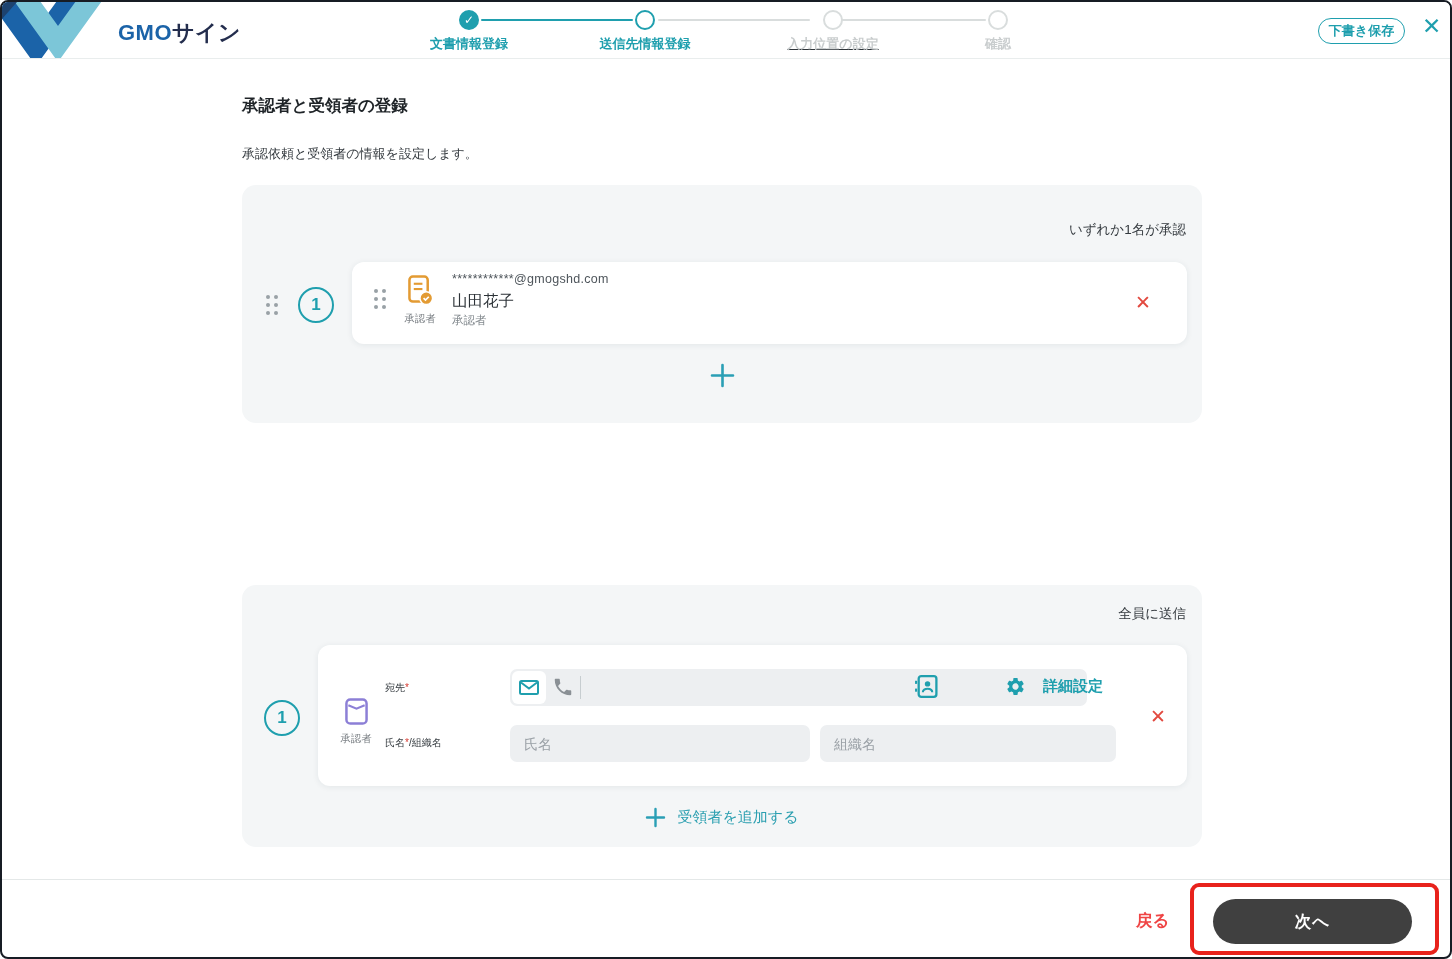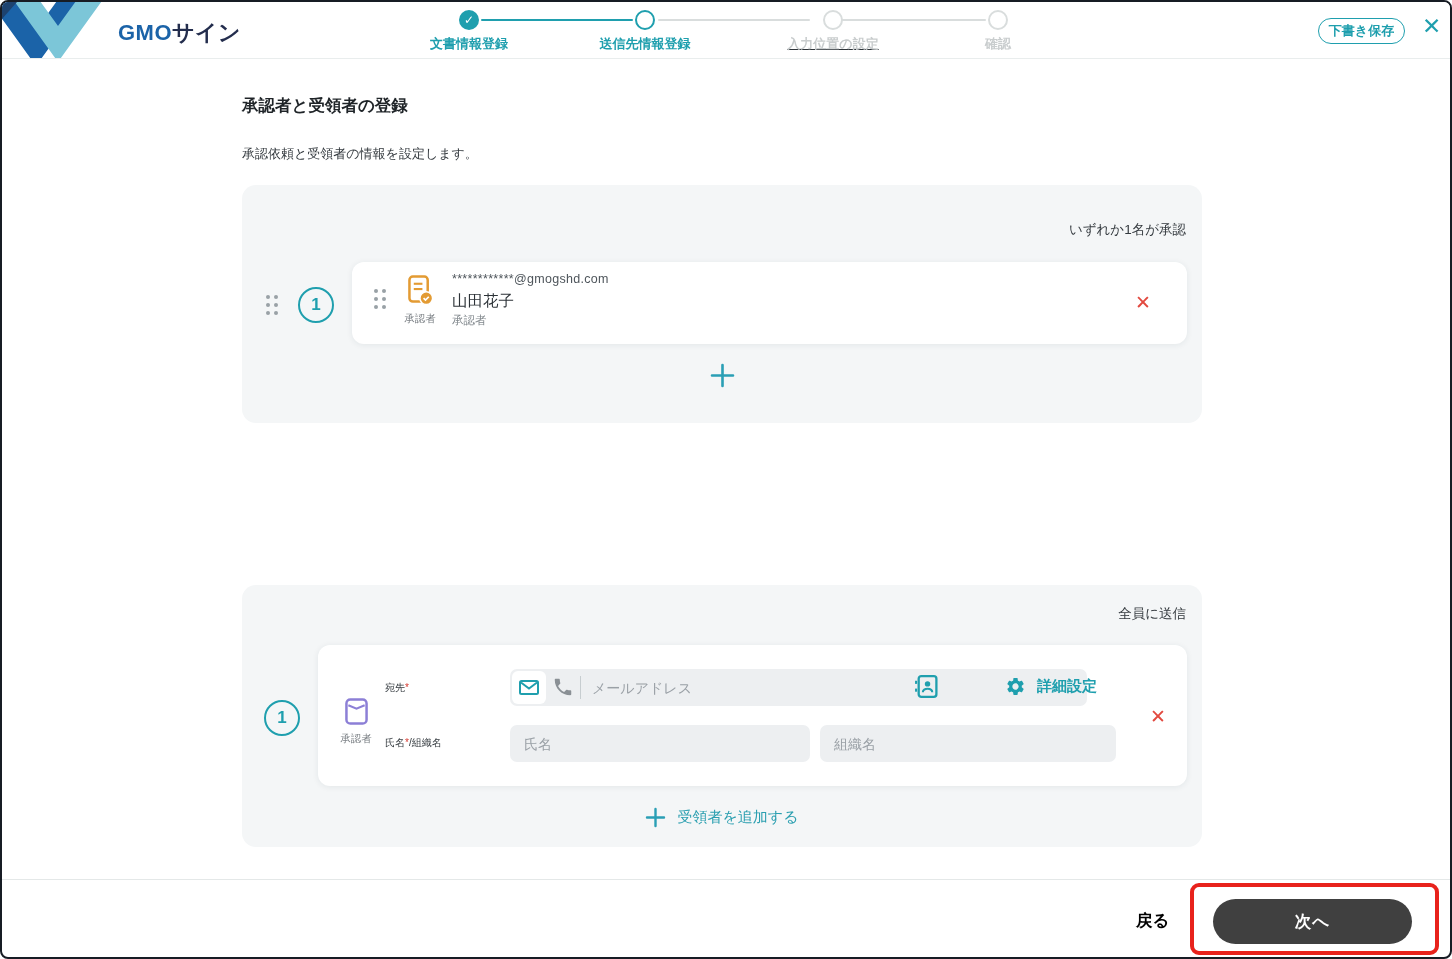--- a/index.html
+++ b/index.html
@@ -67,31 +67,31 @@
   .req { color:#d6382e; }
 
   .input-group { position:absolute; left:192px; top:24px; width:577px; height:37px; background:#edeff1; border-radius:7px; }
   .seg-mail { position:absolute; left:2px; top:2px; width:34px; height:33px; background:#fff; border-radius:6px; display:flex; align-items:center; justify-content:center; cursor:pointer; }
   .seg-phone { position:absolute; left:42px; top:7px; cursor:pointer; }
   .vdivider { position:absolute; left:70px; top:7px; width:1px; height:23px; background:#c7cdd0; }
   .email-input { position:absolute; left:80px; top:0; width:480px; height:37px; border:none; background:transparent; outline:none; font-size:14px; font-family:inherit; color:#33393e; }
   .email-input::placeholder, .gray-input::placeholder { color:#9aa0a6; }
 
   .addrbook-btn { position:absolute; left:596px; top:29px; cursor:pointer; }
-  .advanced-btn { position:absolute; left:687px; top:31px; display:flex; align-items:center; gap:11px; color:#1f9fae; font-size:15px; font-weight:bold; cursor:pointer;justify-content:flex-end; }
+  .advanced-btn { position:absolute; left:687px; top:31px; display:flex; align-items:center; gap:17px; color:#1f9fae; font-size:15px; font-weight:bold; cursor:pointer;justify-content:flex-end; }
 
   .gray-input { position:absolute; height:37px; background:#edeff1; border:none; border-radius:7px; outline:none; padding:0 14px; font-size:14px; font-family:inherit; color:#33393e; }
   .inp-name { left:192px; top:80px; width:300px; }
   .inp-org  { left:502px; top:80px; width:296px; }
 
   .add-recipient { position:absolute; left:0; top:222px; width:100%; display:flex; align-items:center; justify-content:center; gap:11px; color:#2b9fb0; font-size:15px; cursor:pointer; }
 
   
   .footer-line { position:absolute; left:0; top:877px; width:100%; height:1px; background:#e4e8e8; }
-  .back-link { position:absolute; left:1134px; top:908px; font-size:16.5px; font-weight:bold; color:#000000; cursor:pointer; }
+  .back-link { position:absolute; left:1134px; top:908px; font-size:16.5px; font-weight:bold; color:#ef4444; cursor:pointer; }
   .annotation-box { position:absolute; left:1188px; top:881px; width:249px; height:72px; border:4px solid #e8221c; border-radius:9px; }
   .next-btn { position:absolute; left:1211px; top:897px; width:199px; height:45px; background:#404040; border-radius:23px; color:#fff; font-size:16.5px; font-weight:bold; display:flex; align-items:center; justify-content:center; cursor:pointer; letter-spacing:1px; }
 </style>
 </head>
 <body>
 
 <div class="frame">
 
   <div class="header">
     <svg class="logo-svg" width="102" height="56" viewBox="0 0 102 56">
@@ -211,21 +211,20 @@
             <rect x="1" y="1" width="18" height="13" rx="1.5" fill="none" stroke="#1f9fae" stroke-width="2"></rect>
             <path d="M2 2.5 L10 8.5 L18 2.5" fill="none" stroke="#1f9fae" stroke-width="2"></path>
           </svg>
         </div>
         <div class="seg-phone">
           <svg width="22" height="22" viewBox="0 0 24 24">
             <path d="M6.62 10.79c1.44 2.83 3.76 5.14 6.59 6.59l2.2-2.2c.27-.27.67-.36 1.02-.24 1.12.37 2.33.57 3.57.57.55 0 1 .45 1 1V20c0 .55-.45 1-1 1-9.39 0-17-7.61-17-17 0-.55.45-1 1-1h3.5c.55 0 1 .45 1 1 0 1.25.2 2.45.57 3.57.11.35.03.74-.25 1.02l-2.2 2.2z" fill="#8a9095"></path>
           </svg>
         </div>
         <div class="vdivider"></div>
-        <input class="email-input" type="text" placeholder="メールアドレス" style="">
       </div>
 
       <div class="addrbook-btn">
         <svg width="25" height="25" viewBox="0 0 24 24">
           <rect x="4.5" y="2" width="17" height="20" rx="2.5" fill="none" stroke="#1f9fae" stroke-width="2.2"></rect>
           <circle cx="13" cy="9.5" r="2.6" fill="#1f9fae"></circle>
           <path d="M8.5 17.5c0-2.2 2-3.4 4.5-3.4s4.5 1.2 4.5 3.4" fill="none" stroke="#1f9fae" stroke-width="2"></path>
           <line x1="2" y1="6.5" x2="2" y2="9.5" stroke="#1f9fae" stroke-width="2"></line>
           <line x1="2" y1="14" x2="2" y2="17" stroke="#1f9fae" stroke-width="2"></line>
         </svg>

